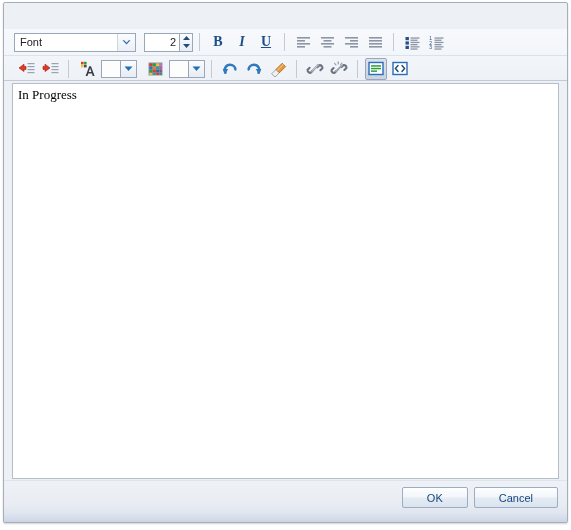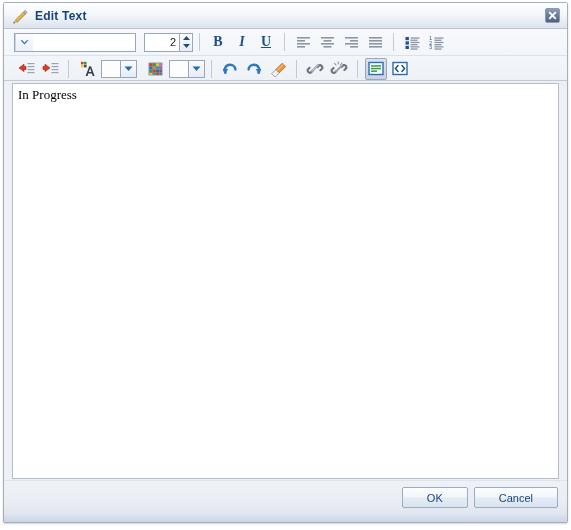--- a/index.html
+++ b/index.html
@@ -296,42 +296,27 @@
     cursor: pointer;
     box-shadow: 0 1px 0 rgba(255,255,255,0.7) inset;
   }
 </style>
 </head>
 <body>
 
 <div class="dialog">
   <div class="window-frame">
 
-    <div class="titlebar">
-      <span class="title-pencil">
-        <svg width="18" height="18" viewBox="0 0 18 18">
-          <path d="M3.2 14.6 L2.6 16.2 L4.3 15.6 Z" fill="#d6a13a" stroke="#8a6516" stroke-width="0.7"></path>
-          <path d="M4.3 13.4 L12.6 5.0 L14.5 6.9 L6.2 15.3 Z" fill="#f5cd4e" stroke="#8a6516" stroke-width="0.8"></path>
-          <path d="M5.3 14.4 L13.6 6.0" stroke="#e0ab2e" stroke-width="1" fill="none"></path>
-          <path d="M12.7 4.9 L14.1 3.5 L16.0 5.4 L14.6 6.8 Z" fill="#c9ced6" stroke="#6e7682" stroke-width="0.8"></path>
-        </svg>
-      </span>
-      <span class="title-text">Edit Text</span>
-      <span class="close-button">
-        <svg width="11" height="11" viewBox="0 0 11 11">
-          <path d="M2.2 2.2 L8.8 8.8 M8.8 2.2 L2.2 8.8" stroke="#ffffff" stroke-width="1.9" stroke-linecap="butt"></path>
-        </svg>
-      </span>
-    </div>
 
     <div class="toolbar">
 
       <div class="tb-row row1">
 
         <div class="font-select">
+          <span class="label">Font</span>
           <span class="arrow-box">
             <svg width="11" height="9" viewBox="0 0 11 9">
               <path d="M1.5 2.2 L5.5 6.6 L9.5 2.2 L7.8 2.2 L5.5 4.8 L3.2 2.2 Z" fill="#2b6cb8"></path>
             </svg>
           </span>
         </div>
 
         <div style="width:8px;flex:0 0 auto;"></div>
 
         <div class="size-field">2</div>

